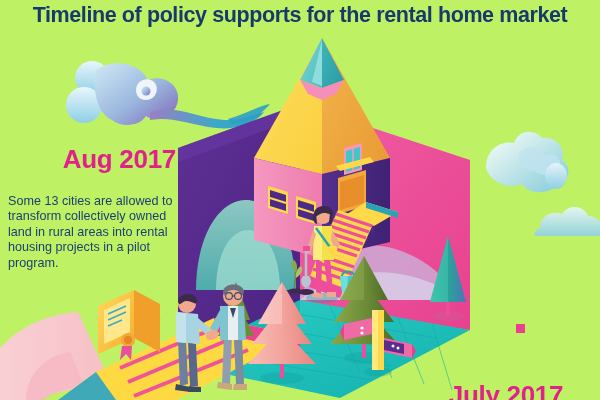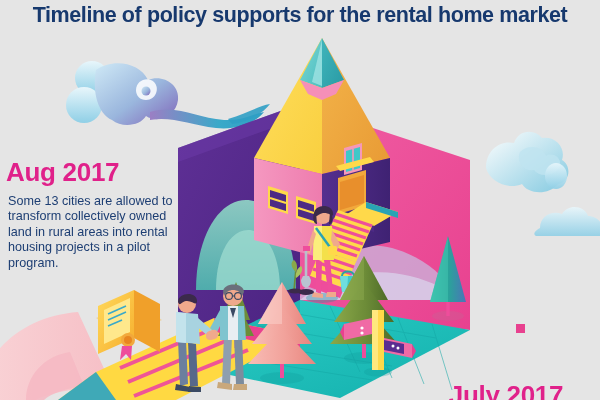--- a/index.html
+++ b/index.html
@@ -5,41 +5,41 @@
 <style>
   html,body{margin:0;padding:0;background:#ffffff;}
   body{
     font-family:"Liberation Sans","DejaVu Sans",sans-serif;
     -webkit-font-smoothing:antialiased;
   }
   #stage{
     position:relative;
     width:600px;height:400px;
     overflow:hidden;
-    background:#e5e5e5;
+    background:#bef264;
   }
   #art{position:absolute;left:0;top:0;width:600px;height:400px;}
 
   
   .title{
     position:absolute;left:0;top:2px;width:600px;
     text-align:center;
     font-size:21.5px;
     font-weight:bold;
     letter-spacing:-0.4px;
     color:#17396e;
     line-height:26px;
     white-space:nowrap;
     z-index:40;
   }
 
   
   .date-left{
-    position:absolute;left:6px;top:157px;width:170px;
-    text-align:left;
+    position:absolute;left:6px;top:144px;width:170px;
+    text-align:right;
     font-size:26px;font-weight:bold;
     color:#e0218a;
     letter-spacing:-0.3px;
     z-index:40;
   }
   .body-left{
     position:absolute;left:8px;top:194px;width:168px;
     text-align:left;
     font-size:12.6px;
     line-height:15.4px;

